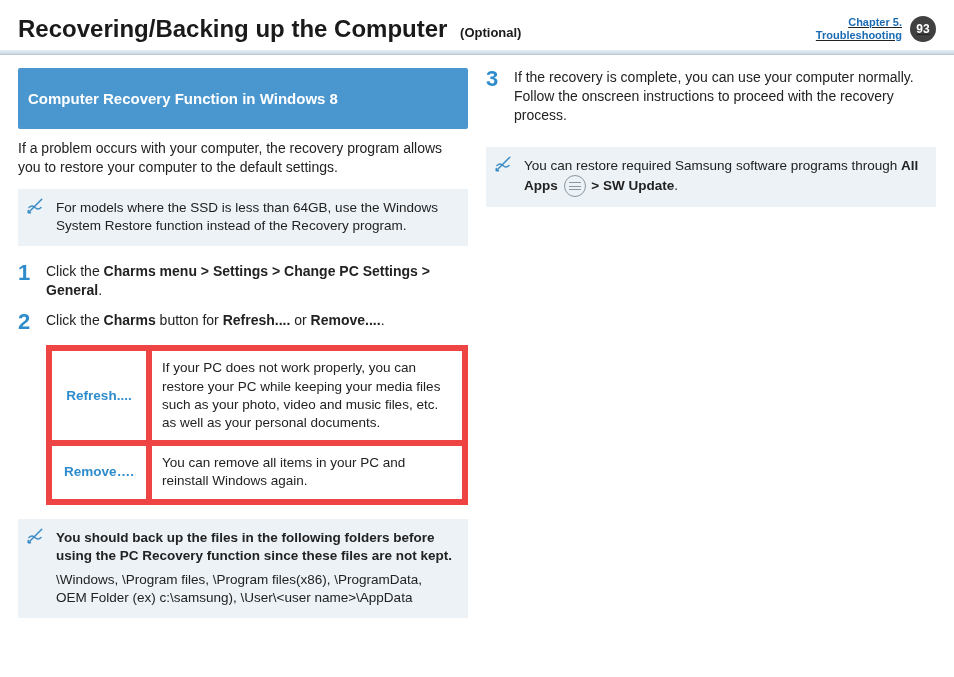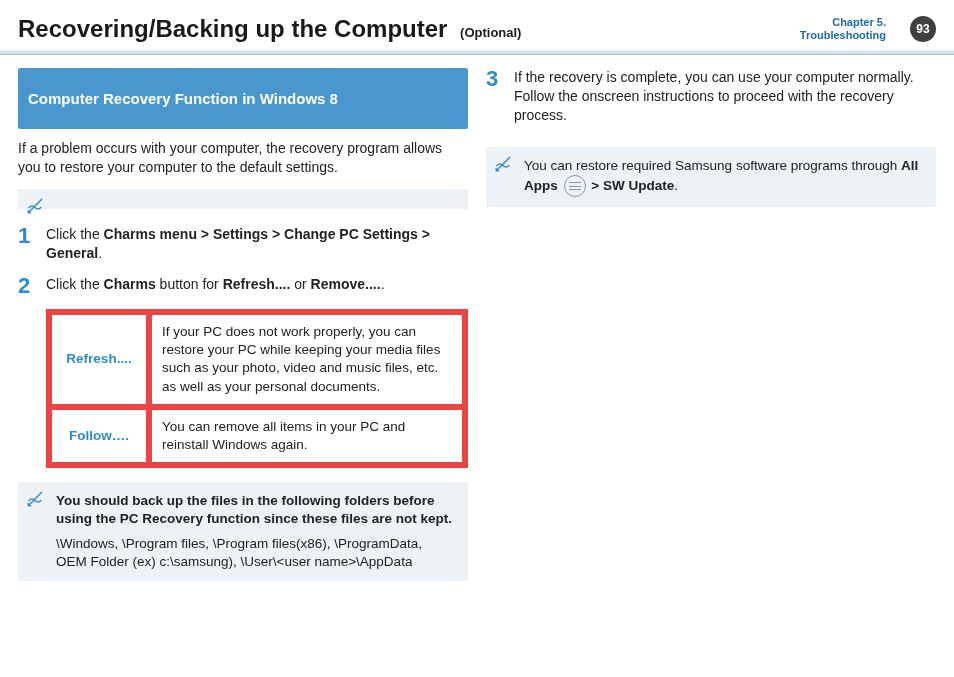--- a/index.html
+++ b/index.html
@@ -27,21 +27,22 @@
     line-height: 1.1;
   }
   .page-title .optional {
     font-size: 13px;
     font-weight: 700;
     margin-left: 6px;
   }
   .head-right {
     display: flex;
     align-items: center;
-    gap: 24px;
+    gap: 8px;
+    text-decoration: underline;
   }
   .chapter-info {
     text-align: right;
     font-size: 11px;
     font-weight: 700;
     color: #1b6bb3;
     line-height: 1.2;
   }
   .page-badge {
     background: #404040;
@@ -190,20 +191,21 @@
 
     <p>If a problem occurs with your computer, the recovery program allows you to restore your computer to the default settings.</p>
 
     <div class="note">
       <span class="note-icon">
         <svg viewBox="0 0 24 24" fill="none" stroke="currentColor" stroke-width="2">
           <path d="M3 21 L21 3 M6 21 H3 V18" stroke-linecap="round" stroke-linejoin="round"></path>
           <path d="M4 14 Q8 10 12 14 T20 14" stroke-linecap="round"></path>
         </svg>
       </span>
+      <span>For models where the SSD is less than 64GB, use the Windows System Restore function instead of the Recovery program.</span>
     </div>
 
     <div class="step">
       <div class="step-num">1</div>
       <div class="step-body">
         <span>Click the </span><span class="strong">Charms menu &gt; Settings &gt; Change PC Settings &gt; General</span><span>.</span>
       </div>
     </div>
 
     <div class="step">
@@ -213,21 +215,21 @@
       </div>
     </div>
 
     <table class="opts">
       <tbody>
           <tr>
         <td class="label">Refresh....</td>
         <td>If your PC does not work properly, you can restore your PC while keeping your media files such as your photo, video and music files, etc. as well as your personal documents.</td>
       </tr>
       <tr>
-        <td class="label">Follow….</td>
+        <td class="label">Remove….</td>
         <td>You can remove all items in your PC and reinstall Windows again.</td>
       </tr>
     </tbody>
       </table>
 
     <div class="note">
       <span class="note-icon">
         <svg viewBox="0 0 24 24" fill="none" stroke="currentColor" stroke-width="2">
           <path d="M3 21 L21 3 M6 21 H3 V18" stroke-linecap="round" stroke-linejoin="round"></path>
           <path d="M4 14 Q8 10 12 14 T20 14" stroke-linecap="round"></path>

